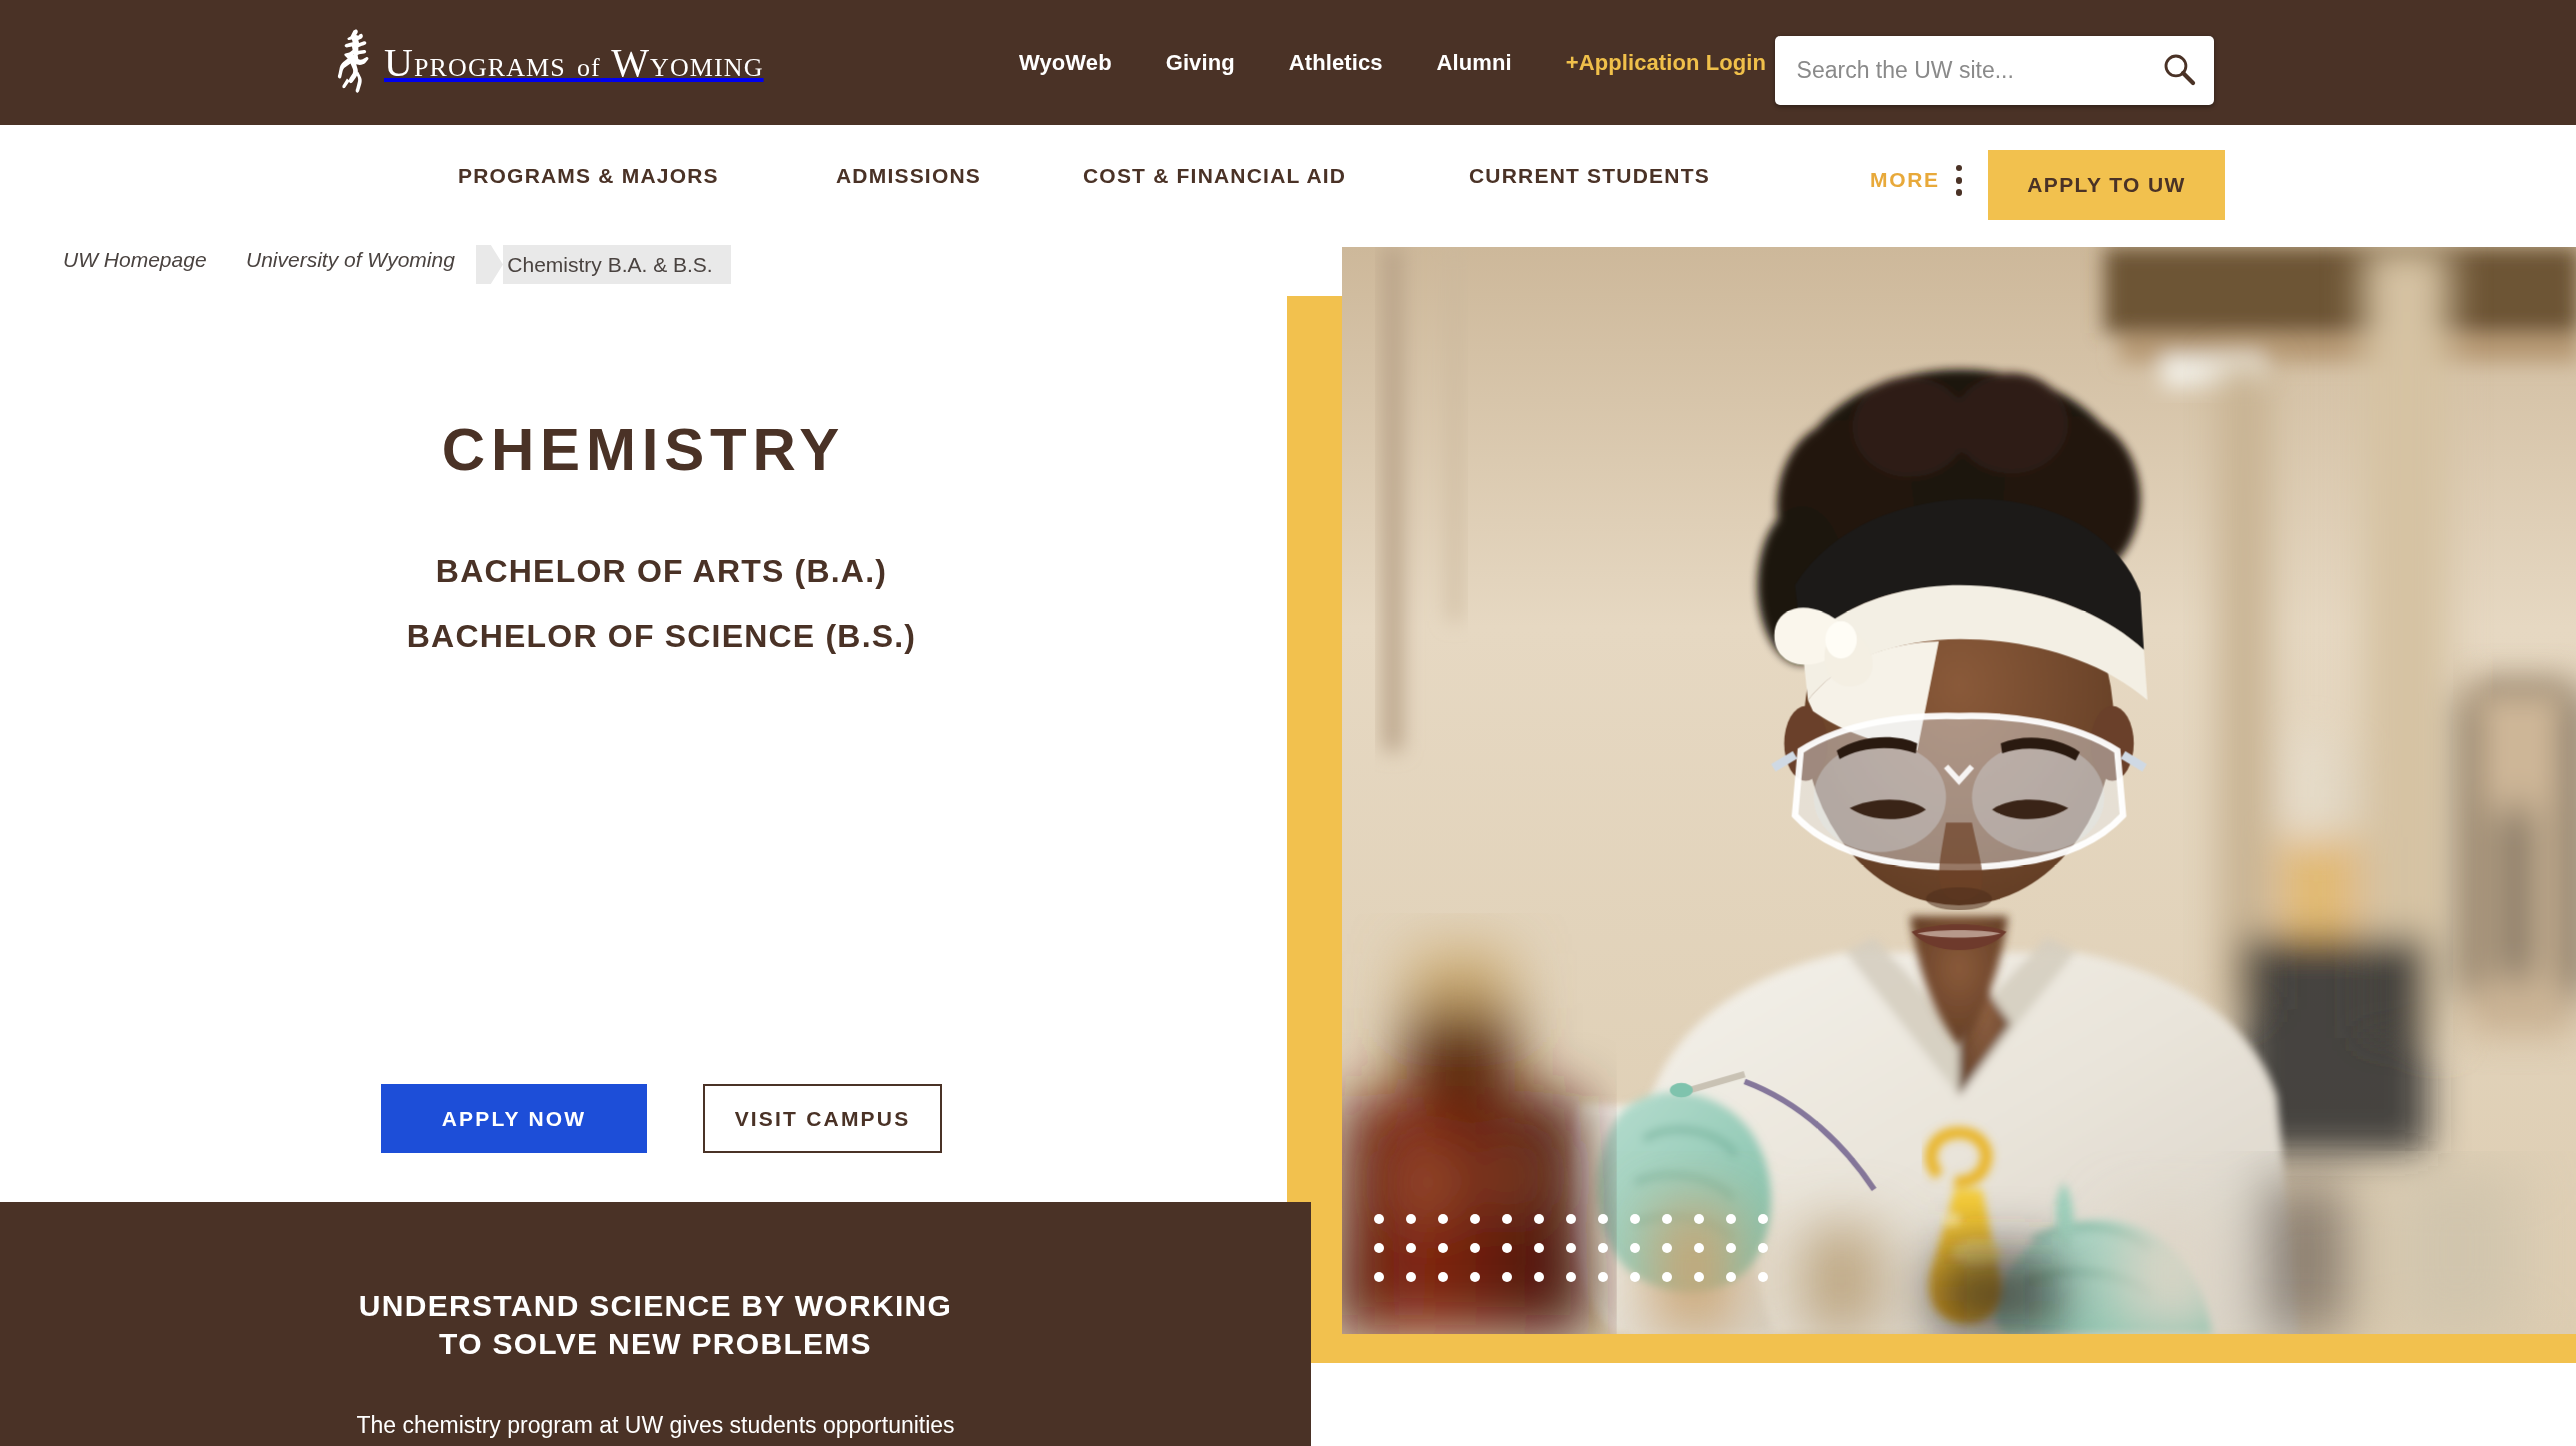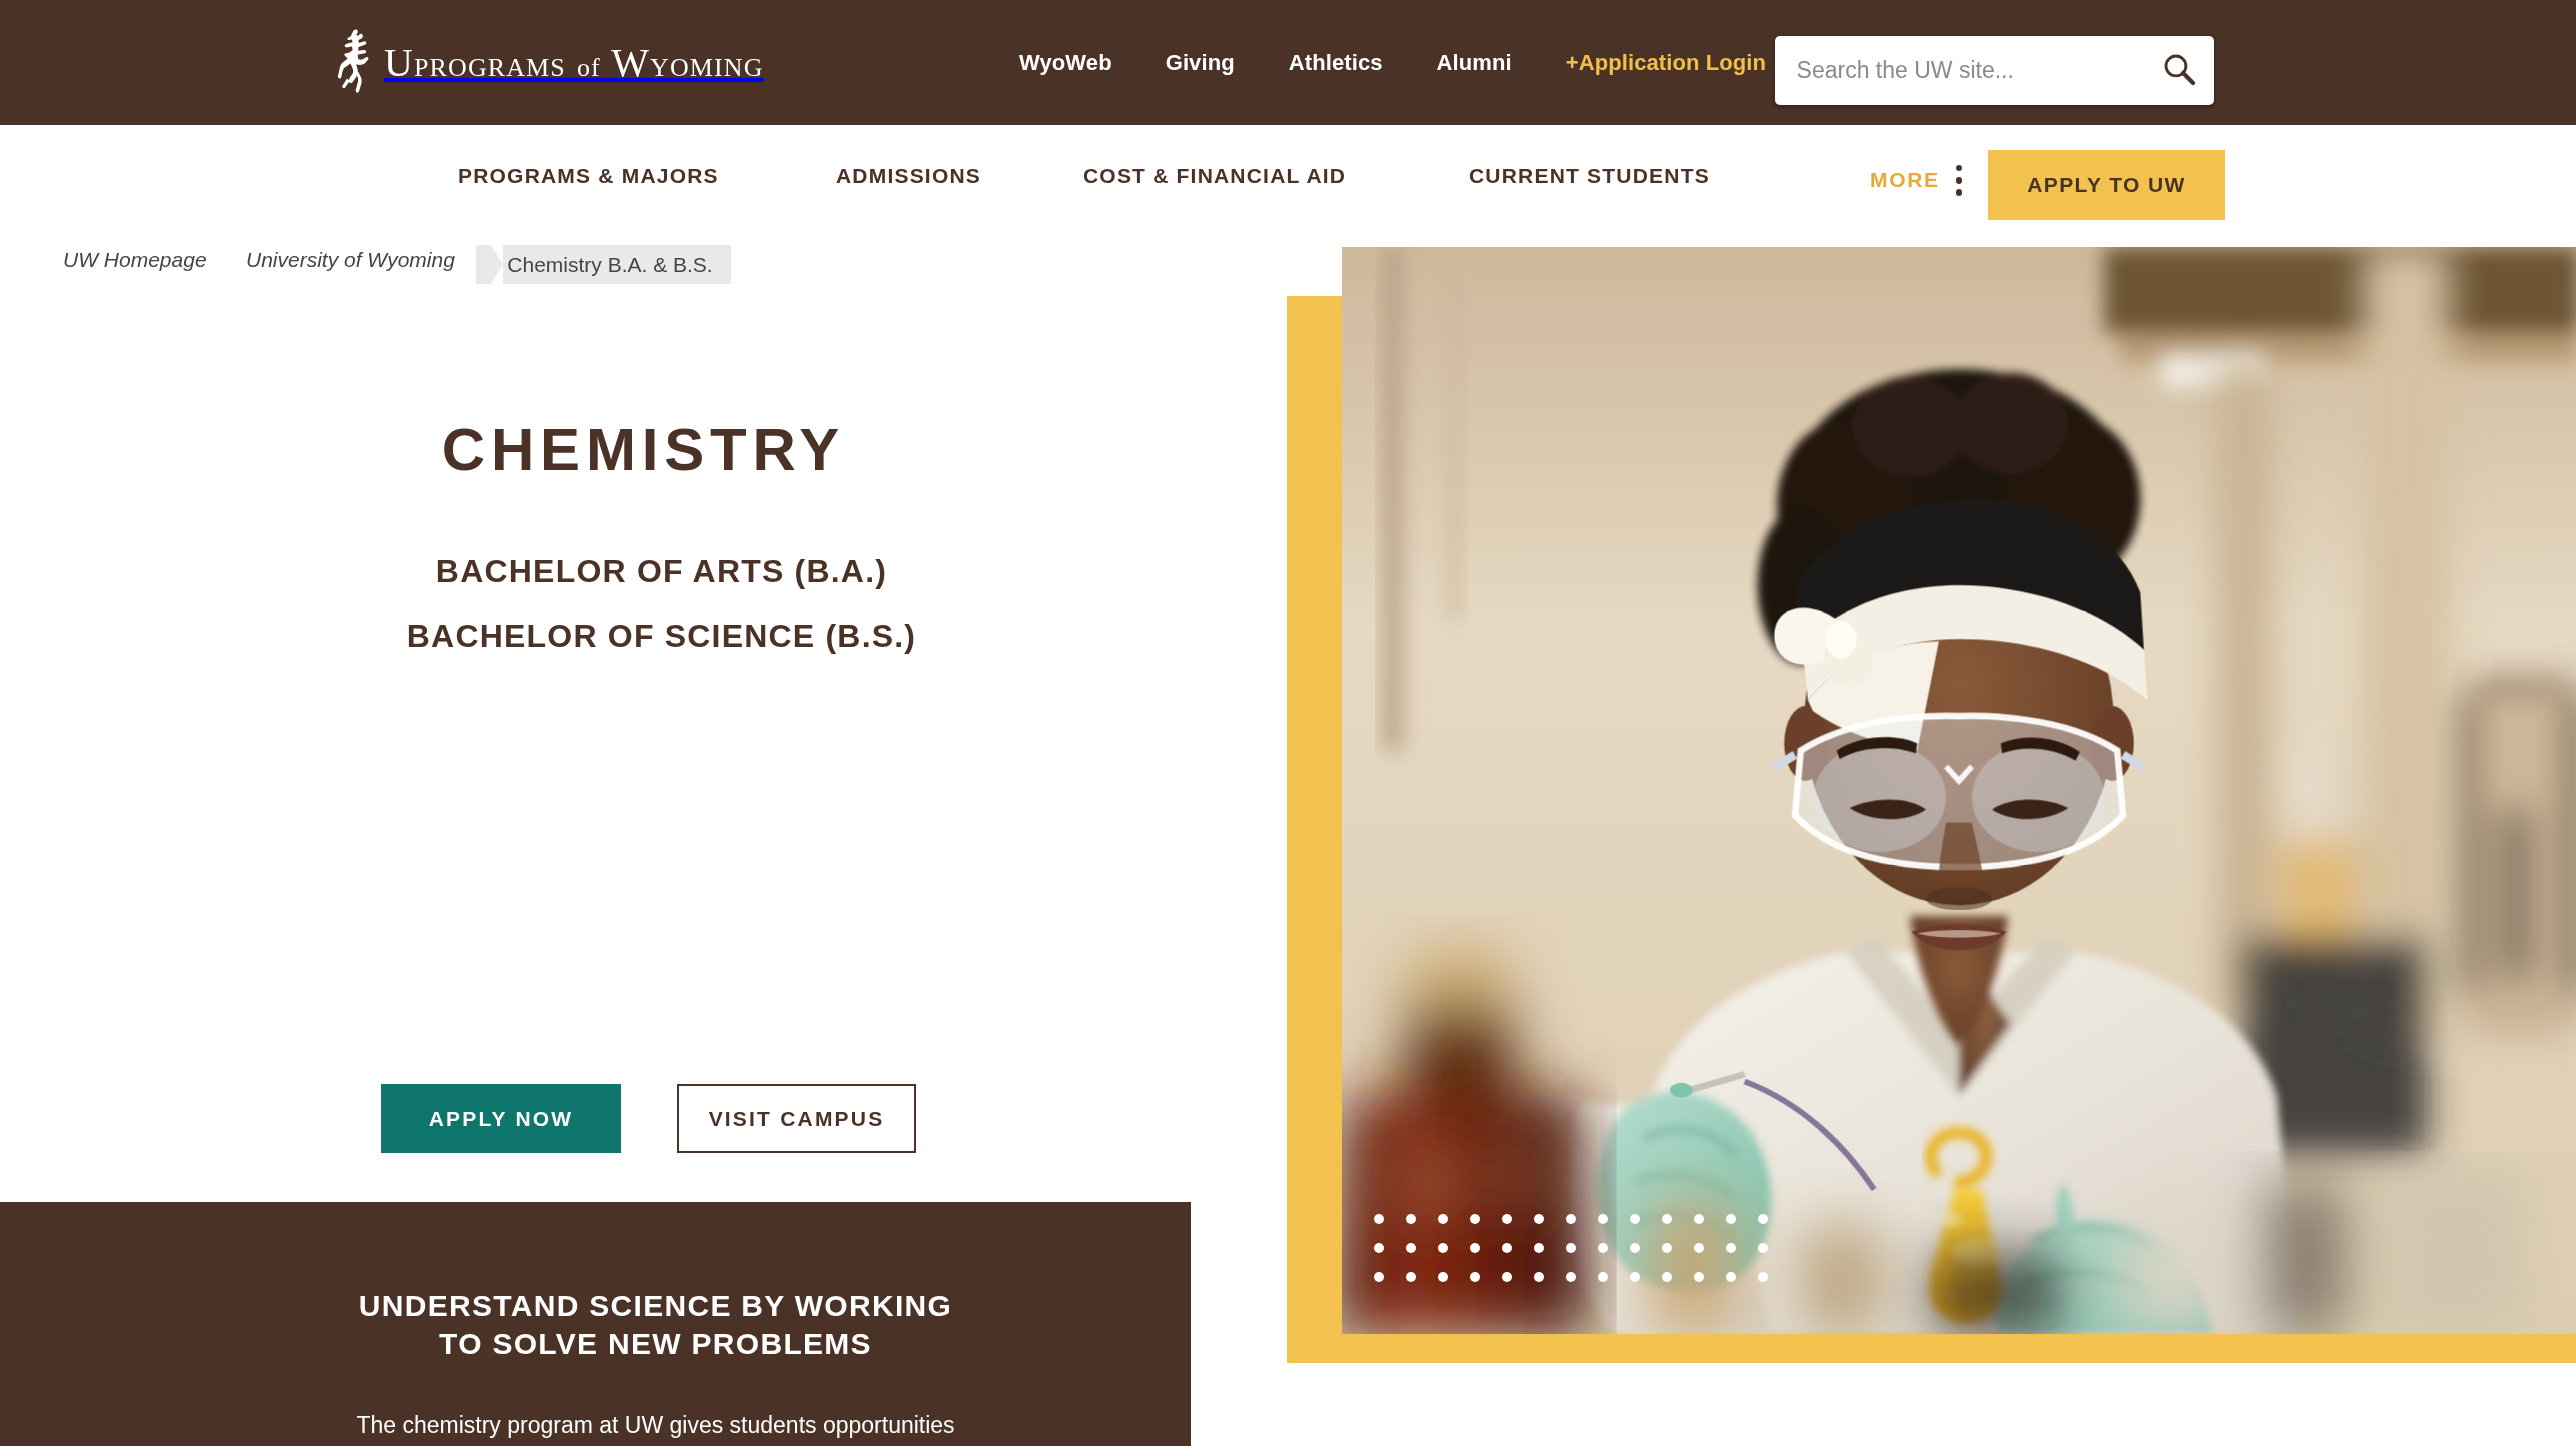--- a/index.html
+++ b/index.html
@@ -128,21 +128,21 @@
   }
   .hero-deg {
     position:absolute; left:18px; width:1287px; text-align:center;
     color:#4a3226; font-size:32px; font-weight:bold; letter-spacing:1.2px;
   }
   #deg0 { top:260px; }
   #deg1 { top:325px; }
 
   .cta-row { position:absolute; left:381px; top:791px; display:flex; gap:56px; }
   .btn-apply {
-    width:240px; height:69px; background:#0f766e; border:0;
+    width:266px; height:69px; background:#1d4ed8; border:0;
     color:#ffffff; font-size:21px; font-weight:bold; letter-spacing:2.2px;
     font-family:"Liberation Sans", sans-serif; cursor:pointer;
   }
   .btn-visit {
     width:239px; height:69px; background:#ffffff; border:2.2px solid #4a3226;
     color:#4a3226; font-size:21px; font-weight:bold; letter-spacing:2.2px;
     font-family:"Liberation Sans", sans-serif; cursor:pointer;
   }
 
   
@@ -161,21 +161,21 @@
 
   .dots {
     position:absolute; left:1374px; top:1214px;
     display:grid; grid-template-columns:repeat(13, 32px); grid-auto-rows:29px;
     pointer-events:none;
   }
   .dots span { width:10px; height:10px; border-radius:50%; background:#ffffff; display:block; }
 
   
   .bottom-section {
-    position:absolute; left:0; top:1202px; width:1191px; height:245px;
+    position:absolute; left:0; top:1202px; width:1311px; height:245px;
     background:#4a3226;
   }
   .bs-heading {
     position:absolute; left:0; top:85px; width:1311px;
     text-align:center; color:#ffffff;
     font-size:30px; font-weight:bold; letter-spacing:1.3px; line-height:1.28;
     font-stretch:condensed;
   }
   .bs-body {
     position:absolute; left:0; top:207px; width:1311px;

